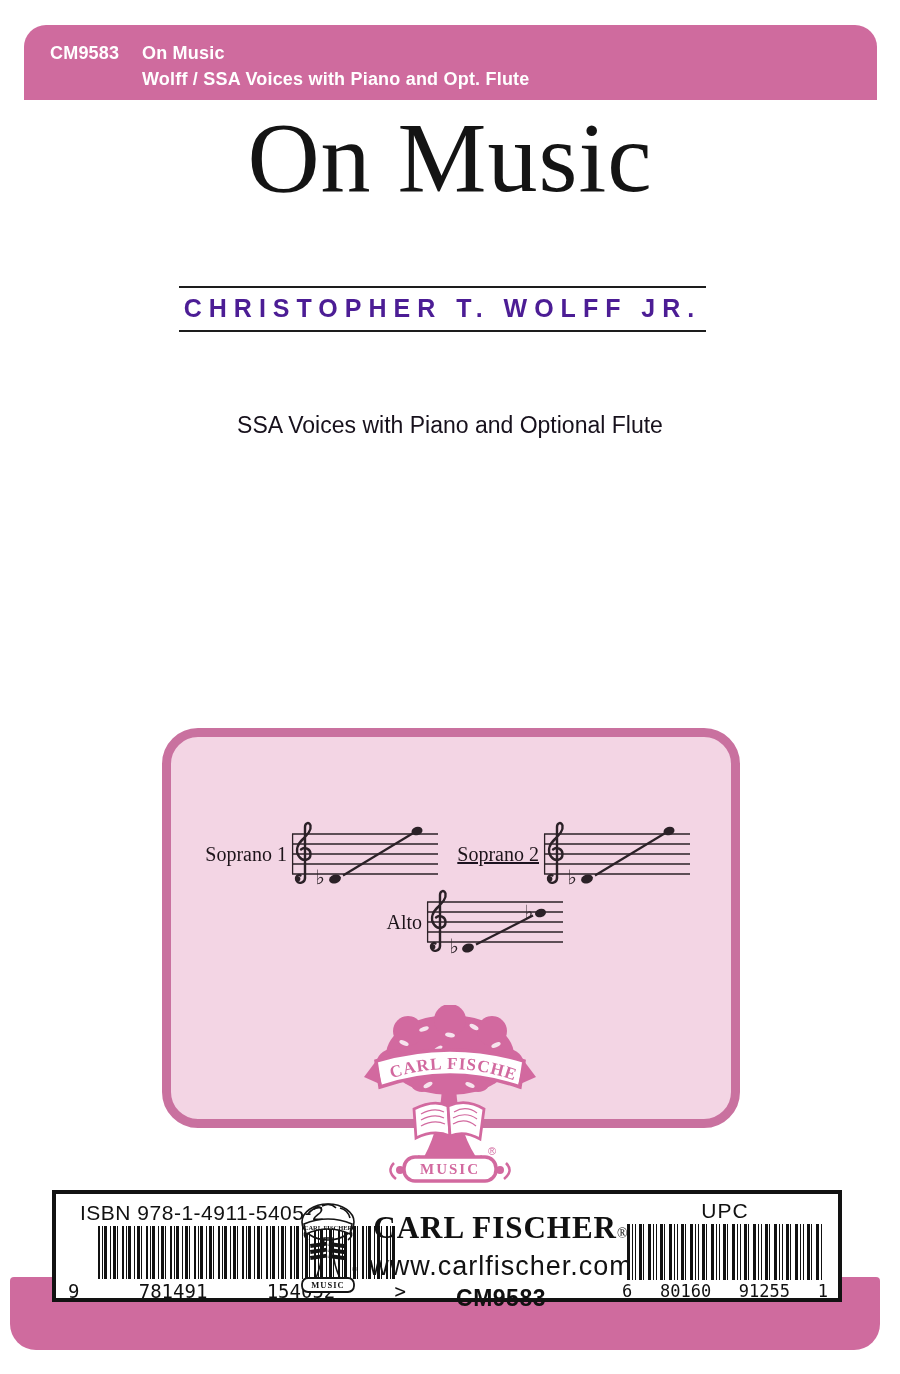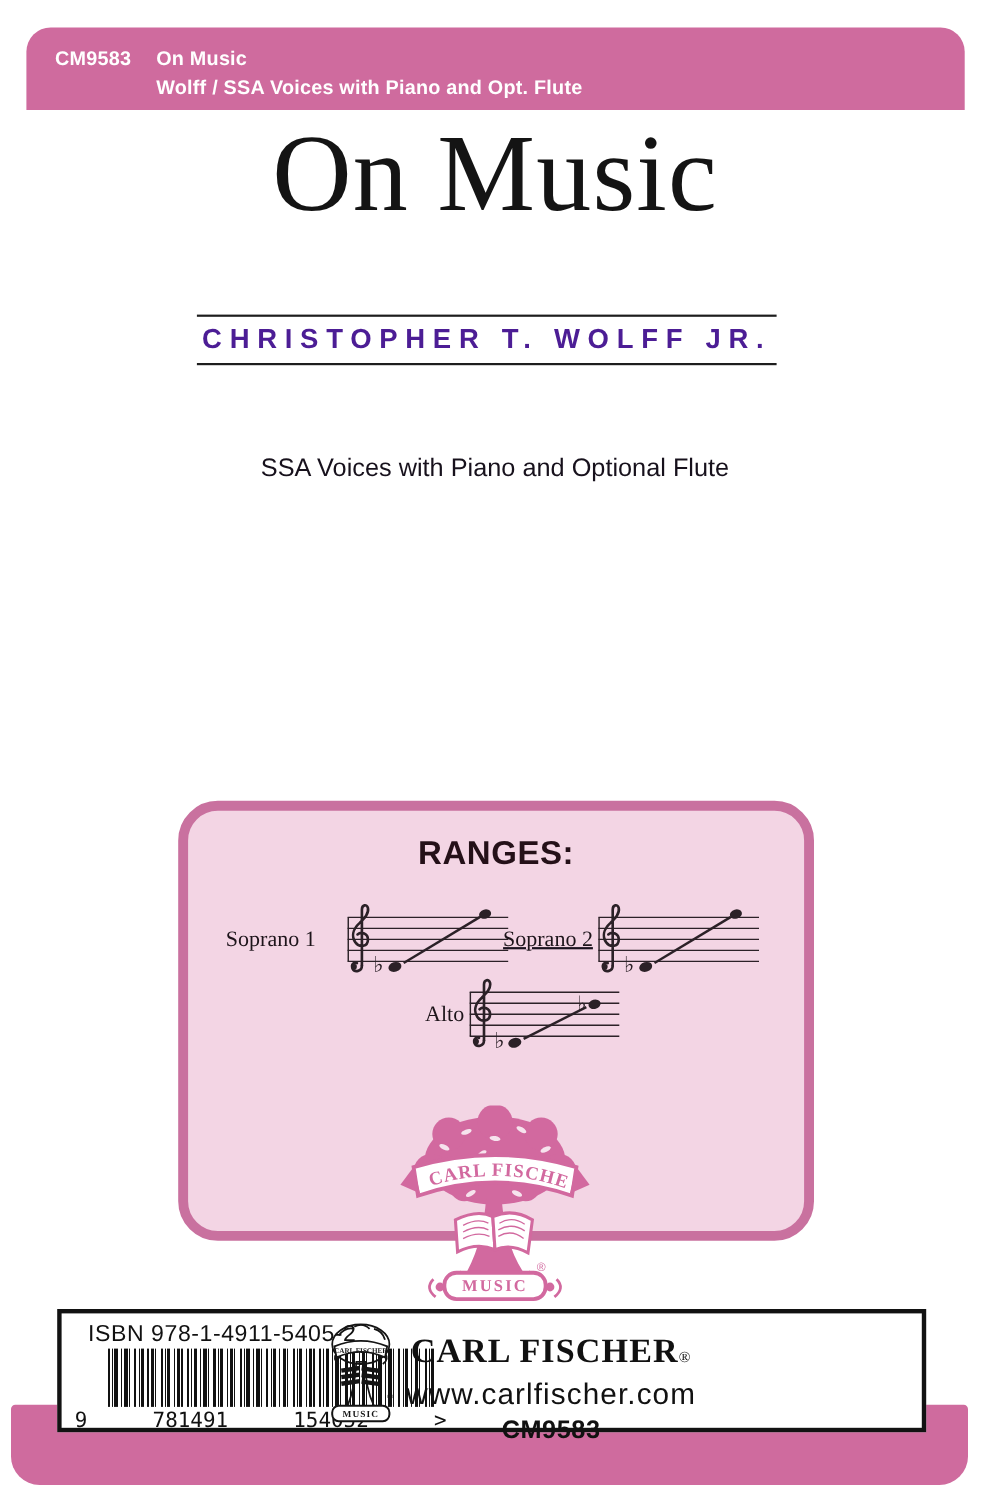--- a/index.html
+++ b/index.html
@@ -25,21 +25,21 @@
   .duration{position:absolute;left:0;top:499px;width:100%;text-align:center;
             font-family:"Liberation Serif",serif;font-size:23px;color:#17111c;}
 
   
   .ranges-box{position:absolute;left:162px;top:728px;width:578px;height:400px;
               box-sizing:border-box;border:9px solid #c9719f;border-radius:36px;
               background:#f3d5e4;}
   .ranges-heading{margin-top:22px;text-align:center;font-size:30px;font-weight:700;
                   letter-spacing:.5px;color:#241018;}
   .staff-row{position:absolute;display:flex;align-items:center;}
-  .row-s1{left:20px;top:77px;gap:24px;}
+  .row-s1{left:20px;top:77px;}
   .row-s2{left:272px;top:77px;text-decoration:underline;}
   .row-alto{left:191px;top:145px;}
   .staff-label{width:96px;text-align:right;padding-right:3px;
                font-family:"Liberation Serif",serif;font-size:20px;color:#1d141a;}
   .row-alto .staff-label{width:60px;}
   .staff line,.staff path{stroke:#2b2127;}
   .staff .notehead{fill:#2b2127;}
   .staff text{fill:#2b2127;font-family:"DejaVu Sans",sans-serif;}
 
   
@@ -84,21 +84,20 @@
       <span></span>
       <span>Wolff / SSA Voices with Piano and Opt. Flute</span>
     </div>
   </div>
 
   <div class="big-title">On Music</div>
   <div class="author-band">CHRISTOPHER T. WOLFF JR.</div>
   <div class="scoring">SSA Voices with Piano and Optional Flute</div>
 
   <div class="ranges-box">
-    <div class="ranges-heading">RANGES:</div>
 
     <div class="staff-row row-s1">
       <span class="staff-label">Soprano 1</span>
       <svg class="staff" width="150" height="80" viewBox="0 0 150 80">
         <g>
           <line x1="2" y1="20" x2="148" y2="20" stroke-width="1.3"></line>
           <line x1="2" y1="30" x2="148" y2="30" stroke-width="1.3"></line>
           <line x1="2" y1="40" x2="148" y2="40" stroke-width="1.3"></line>
           <line x1="2" y1="50" x2="148" y2="50" stroke-width="1.3"></line>
           <line x1="2" y1="60" x2="148" y2="60" stroke-width="1.3"></line>
@@ -269,15 +268,25 @@
     </svg>
 
     <div class="center-col">
       <div class="publisher">
         <span>CARL FISCHER</span><span class="reg">®</span>
       </div>
       <div class="website">www.carlfischer.com</div>
       <div class="catalog-num">CM9583</div>
     </div>
 
+    <div class="upc">
+      <div class="upc-label">UPC</div>
+      <div class="bars upc-bars"></div>
+      <div class="digits upc-digits">
+        <span>6</span>
+        <span>80160</span>
+        <span>91255</span>
+        <span>1</span>
+      </div>
+    </div>
   </div>
 
 </div>
 
 </body></html>

